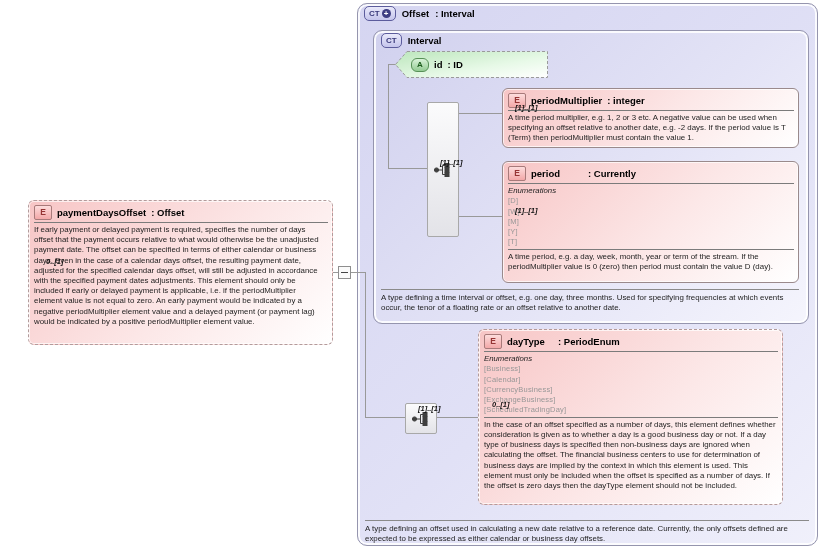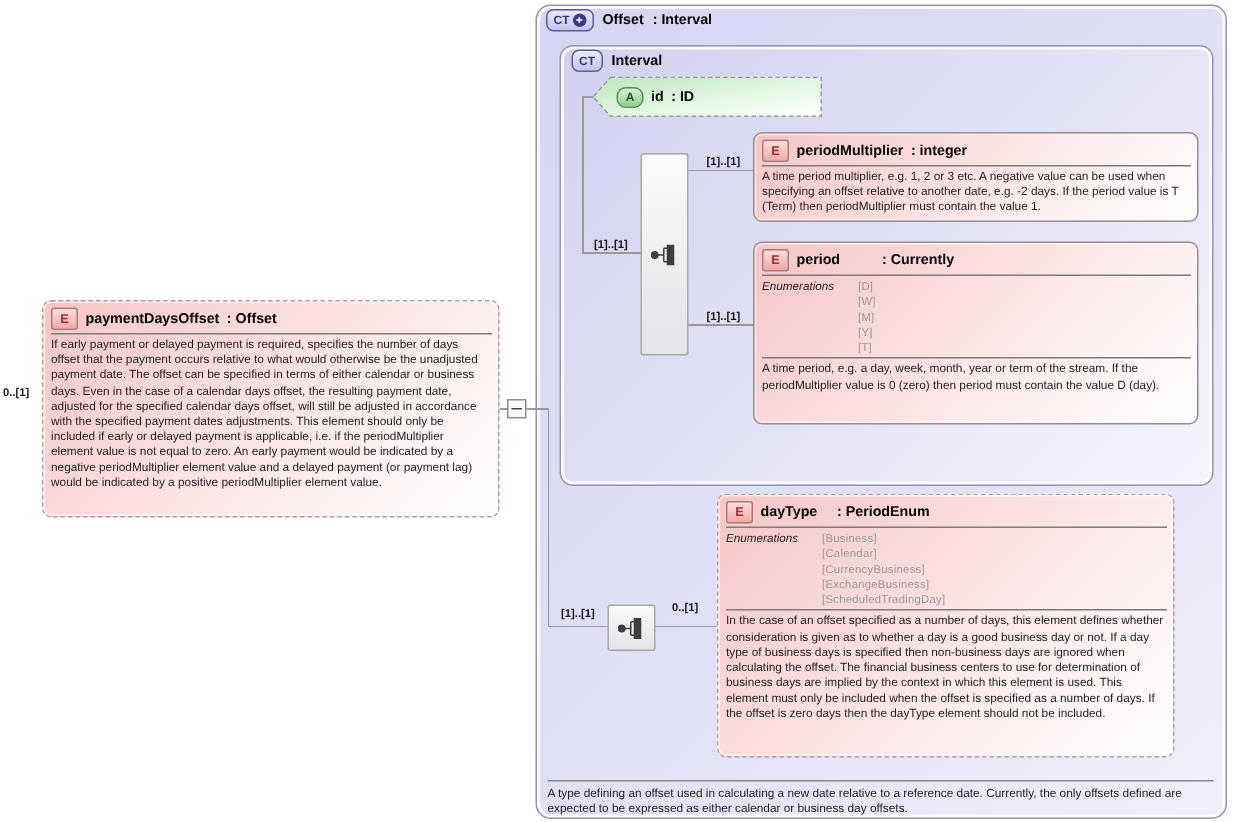--- a/index.html
+++ b/index.html
@@ -40,25 +40,25 @@
        background:linear-gradient(180deg,#e9e9fa,#c5c5ec);border:1px solid #5c5c9c;border-radius:5px;text-align:right;}
   .badge-ct .plus{display:inline-flex;align-items:center;justify-content:center;
        width:9px;height:9px;border-radius:50%;background:#3c3c82;color:#fff;
        font-size:8px;line-height:9px;font-weight:bold;}
   .badge-a{display:inline-flex;align-items:center;justify-content:center;flex:none;
        width:16px;height:12px;font-size:8px;font-weight:bold;color:#1c5c1c;
        background:linear-gradient(180deg,#d9f2d9,#93cb93);border:1px solid #579057;border-radius:6px;}
 
   .sep{border-top:1px solid #7b7b7b;margin:1px 4px 2px 5px;height:0;}
   .desc{margin:2px 6px 0 5px;font-size:7.9px;color:#1d1d1d;line-height:10.2px;}
-  .enums{display:flex;margin:2px 5px 0 5px;}
+  .enums{display:flex;margin:2px 5px 0 5px;flex-direction:column;}
   .enums .elabel{width:64px;flex:none;font-size:7.8px;font-style:italic;color:#222;line-height:10.3px;}
   .enums .evals div{font-size:7.5px;color:#979797;line-height:10.3px;letter-spacing:.2px;}
 
-  .card{z-index:5;font-size:7.5px;font-weight:bold;color:#141414;white-space:nowrap;}
+  .card{z-index:5;font-size:7.5px;font-weight:bold;font-style:italic;color:#141414;white-space:nowrap;margin-left:44px;}
   #card-pdo{left:2px;top:257px;} #card-interval-in{left:396px;top:158px;}
   #card-pm{left:471px;top:103px;} #card-p{left:471px;top:206px;}
   #card-offset-in{left:374px;top:404px;} #card-dt{left:448px;top:400px;}
 
   .seqbox{z-index:4;background:linear-gradient(180deg,#fbfbfc,#e3e3e8);
       border:1px solid #a8a8a8;border-radius:2px;display:flex;align-items:center;justify-content:center;}
   #seq-bar{left:427px;top:102px;width:30px;height:133px;}
   #seq-icon2{left:405px;top:403px;width:30px;height:29px;}
 
   .handle{left:338px;top:266px;width:13px;height:13px;z-index:5;box-sizing:border-box;
@@ -207,20 +207,24 @@
         <div>[W]</div>
         <div>[M]</div>
         <div>[Y]</div>
         <div>[T]</div>
       </div>
     </div>
     <div class="sep"></div>
     <div class="desc">A time period, e.g. a day, week, month, year or term of the stream. If the periodMultiplier value is 0 (zero) then period must contain the value D (day).</div>
   </div>
 
+  <div class="abs footerblock" id="interval-footer">
+    <div class="fsep"></div>
+    <div class="desc">A type defining a time interval or offset, e.g. one day, three months. Used for specifying frequencies at which events occur, the tenor of a floating rate or an offset relative to another date.</div>
+  </div>
 
   <div class="abs ebox dashed pink" id="dt-box">
     <div class="hdr">
       <span class="badge-e">E</span>
       <span class="nw46">dayType</span>
       <span>: PeriodEnum</span>
     </div>
     <div class="sep"></div>
     <div class="enums">
       <div class="elabel">Enumerations</div>

